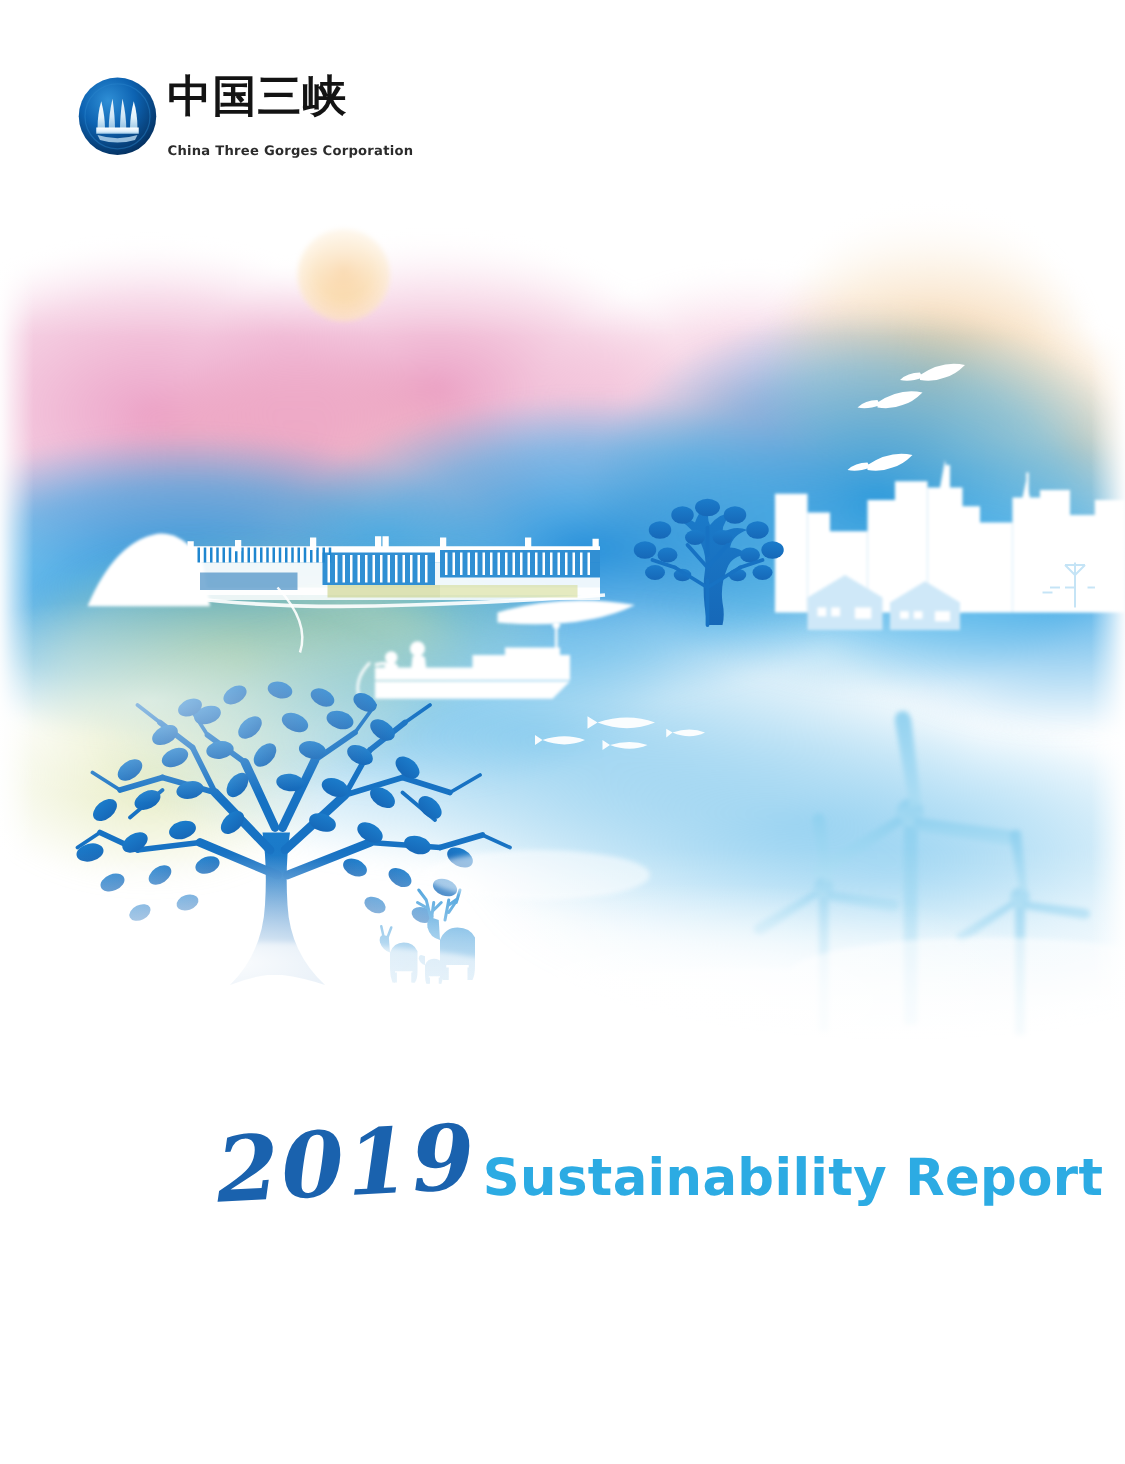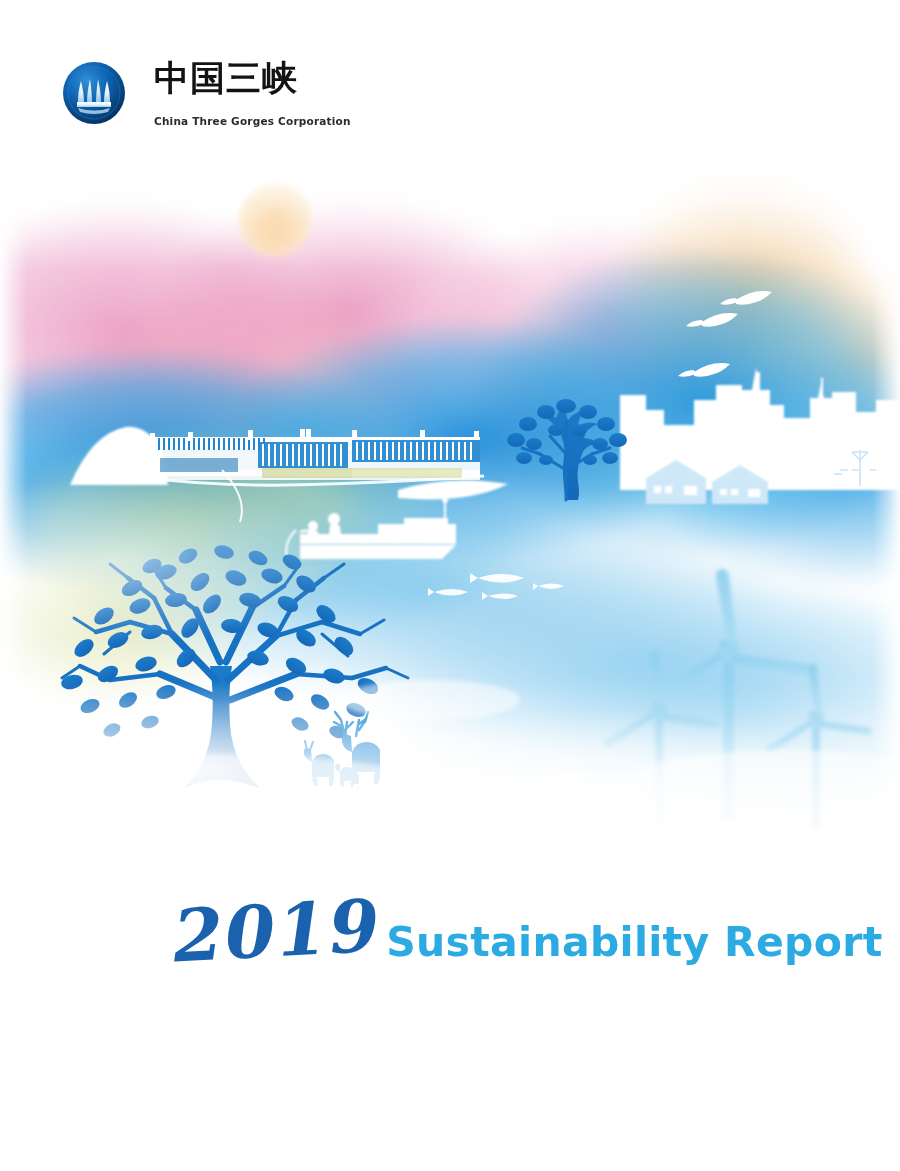--- a/index.html
+++ b/index.html
@@ -1,21 +1,21 @@
 <!DOCTYPE html>
 <html><head>
 <meta charset="utf-8">
 <style>
   html,body{margin:0;padding:0;background:#fff;}
   body{font-family:"Liberation Sans",sans-serif;}
   #cover{
     position:relative;width:900px;height:1171px;overflow:hidden;background:#ffffff;
   }
   
-  #logo-block{position:absolute;left:62px;top:60px;display:flex;align-items:center;gap:28px;z-index:60;}
+  #logo-block{position:absolute;left:62px;top:60px;display:flex;align-items:center;gap:8px;z-index:60;}
   #logo-mark{width:64px;height:64px;flex:0 0 64px;}
   #logo-text{display:flex;flex-direction:column;justify-content:center;}
   #logo-cn{font-family:"DejaVu Sans",sans-serif;font-size:35px;font-weight:700;letter-spacing:1px;color:#131313;line-height:1.05;}
   #logo-en{font-family:"DejaVu Sans",sans-serif;font-size:10.5px;font-weight:700;letter-spacing:.2px;color:#2b2b2b;margin-top:18px;}
 
   
   #art{position:absolute;left:0;top:0;width:900px;height:1171px;}
   .layer{position:absolute;left:0;top:0;width:900px;height:1171px;}
 
   

